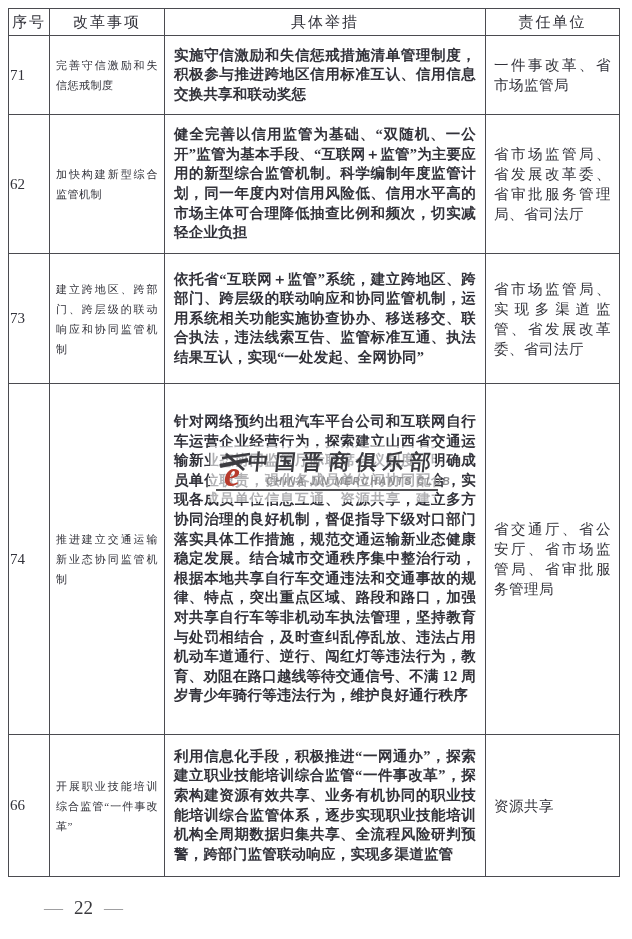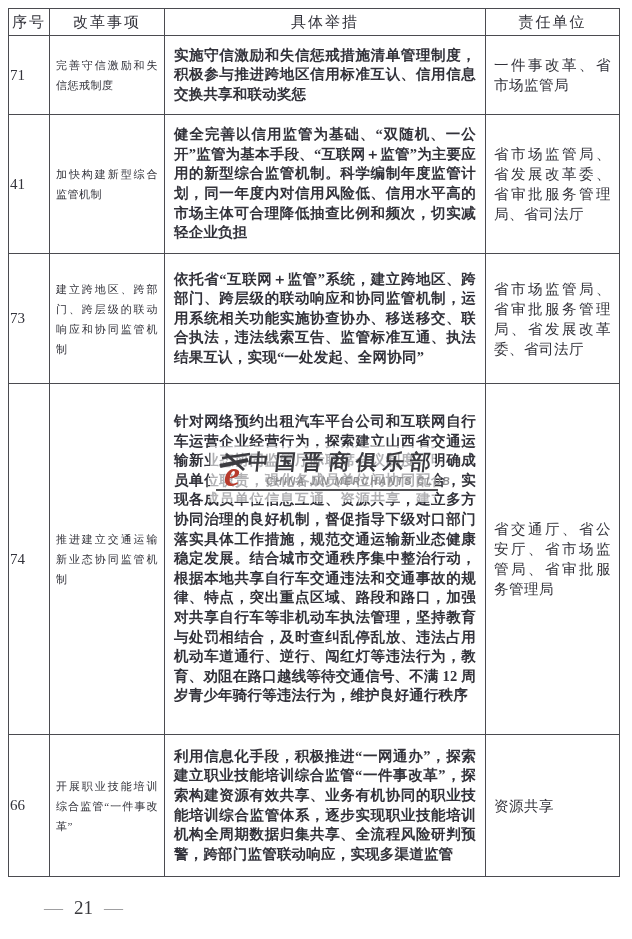--- a/index.html
+++ b/index.html
@@ -144,30 +144,30 @@
       </tr>
     </thead>
     <tbody>
       <tr class="r71">
         <td class="c-no">71</td>
         <td class="c-item">完善守信激励和失信惩戒制度</td>
         <td class="c-measures">实施守信激励和失信惩戒措施清单管理制度，积极参与推进跨地区信用标准互认、信用信息交换共享和联动奖惩</td>
         <td class="c-unit">一件事改革、省市场监管局</td>
       </tr>
       <tr class="r72">
-        <td class="c-no">41</td>
+        <td class="c-no">62</td>
         <td class="c-item">加快构建新型综合监管机制</td>
         <td class="c-measures">健全完善以信用监管为基础、“双随机、一公开”监管为基本手段、“互联网＋监管”为主要应用的新型综合监管机制。科学编制年度监管计划，同一年度内对信用风险低、信用水平高的市场主体可合理降低抽查比例和频次，切实减轻企业负担</td>
         <td class="c-unit">省市场监管局、省发展改革委、省审批服务管理局、省司法厅</td>
       </tr>
       <tr class="r73">
         <td class="c-no">73</td>
         <td class="c-item">建立跨地区、跨部门、跨层级的联动响应和协同监管机制</td>
         <td class="c-measures">依托省“互联网＋监管”系统，建立跨地区、跨部门、跨层级的联动响应和协同监管机制，运用系统相关功能实施协查协办、移送移交、联合执法，违法线索互告、监管标准互通、执法结果互认，实现“一处发起、全网协同”</td>
-        <td class="c-unit">省市场监管局、省审批服务管理局、省发展改革委、省司法厅</td>
+        <td class="c-unit">省市场监管局、实现多渠道监管、省发展改革委、省司法厅</td>
       </tr>
       <tr class="r74">
         <td class="c-no">74</td>
         <td class="c-item">推进建立交通运输新业态协同监管机制</td>
         <td class="c-measures">针对网络预约出租汽车平台公司和互联网自行车运营企业经营行为，探索建立山西省交通运输新业态协同监管厅际联席会议制度，明确成员单位职责，强化各成员单位间协同配合，实现各成员单位信息互通、资源共享，建立多方协同治理的良好机制，督促指导下级对口部门落实具体工作措施，规范交通运输新业态健康稳定发展。结合城市交通秩序集中整治行动，根据本地共享自行车交通违法和交通事故的规律、特点，突出重点区域、路段和路口，加强对共享自行车等非机动车执法管理，坚持教育与处罚相结合，及时查纠乱停乱放、违法占用机动车道通行、逆行、闯红灯等违法行为，教育、劝阻在路口越线等待交通信号、不满 12 周岁青少年骑行等违法行为，维护良好通行秩序</td>
         <td class="c-unit">省交通厅、省公安厅、省市场监管局、省审批服务管理局</td>
       </tr>
       <tr class="r75">
         <td class="c-no">66</td>
         <td class="c-item">开展职业技能培训综合监管“一件事改革”</td>
@@ -185,17 +185,17 @@
       <path d="M4 8 L32 4" stroke="#3b3b40" stroke-width="2.5" fill="none"></path>
     </svg>
     <span class="wm-e">e</span>
     <span class="wm-cn">中国晋商俱乐部</span>
     <span class="wm-en">CHINA JIN MERCHANTS CLUB</span>
     <div class="wm-line"></div>
   </div>
 
   <div class="footer">
     <span class="dash">—</span>
-    <span class="num">21</span>
+    <span class="num">22</span>
     <span class="dash">—</span>
   </div>
 
 </div>
 
 </body></html>

